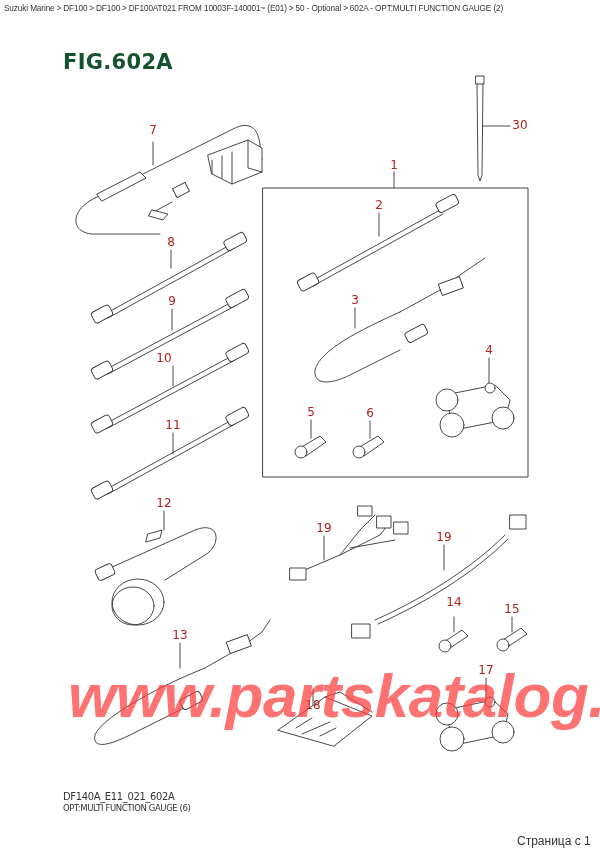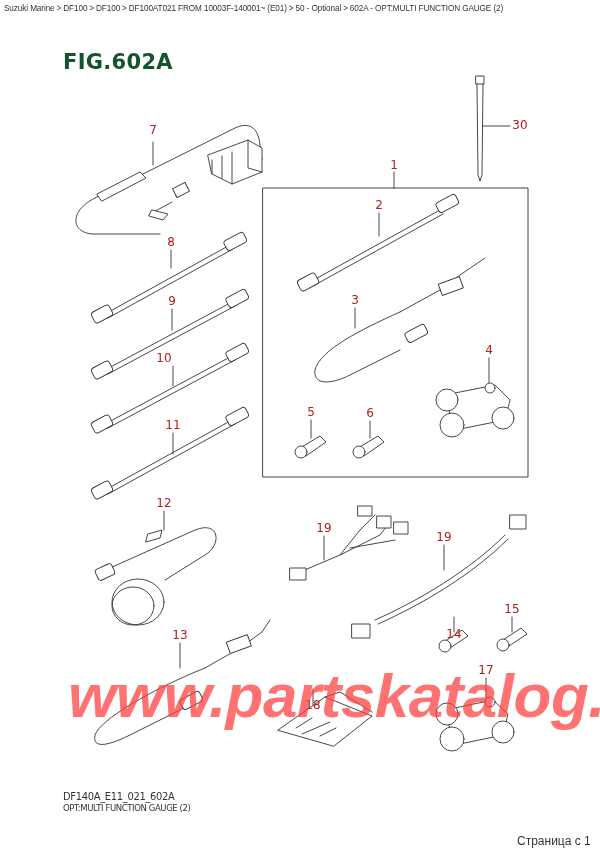--- a/index.html
+++ b/index.html
@@ -184,26 +184,26 @@
   <span class="callout" style="left:489px;top:344px">4</span>
   <span class="callout" style="left:311px;top:406px">5</span>
   <span class="callout" style="left:370px;top:407px">6</span>
   <span class="callout" style="left:153px;top:124px">7</span>
   <span class="callout" style="left:171px;top:236px">8</span>
   <span class="callout" style="left:172px;top:295px">9</span>
   <span class="callout" style="left:164px;top:352px">10</span>
   <span class="callout" style="left:173px;top:419px">11</span>
   <span class="callout" style="left:164px;top:497px">12</span>
   <span class="callout" style="left:180px;top:629px">13</span>
-  <span class="callout" style="left:454px;top:628px">14</span>
+  <span class="callout" style="left:454px;top:596px">14</span>
   <span class="callout" style="left:512px;top:603px">15</span>
   <span class="callout" style="left:486px;top:664px">17</span>
   <span class="callout" style="left:324px;top:522px">19</span>
   <span class="callout" style="left:313px;top:699px">18</span>
   <span class="callout" style="left:444px;top:531px">19</span>
   <span class="callout" style="left:520px;top:119px">30</span>
 </div>
 
 <div class="watermark">www.partskatalog.ru</div>
 
 <div class="footer-code">DF140A_E11_021_602A</div>
-<div class="footer-desc">OPT:MULTI FUNCTION GAUGE (2)</div>
+<div class="footer-desc">OPT:MULTI FUNCTION GAUGE (6)</div>
 <div class="page-indicator">Страница с 1 по 3</div>
 
 </body></html>

